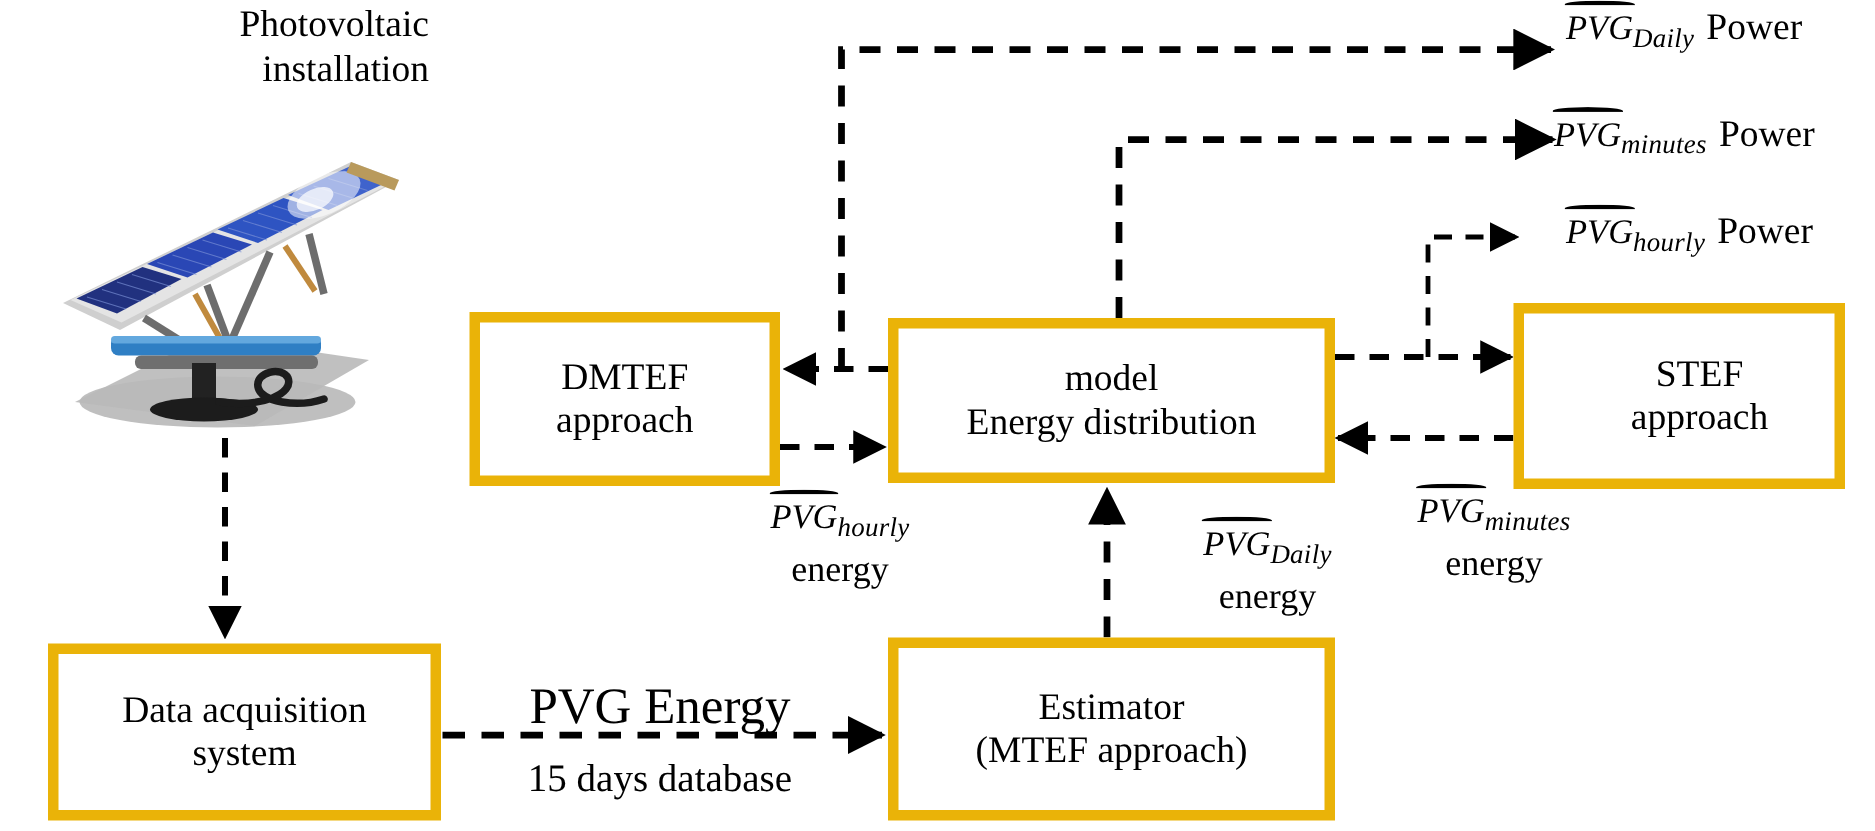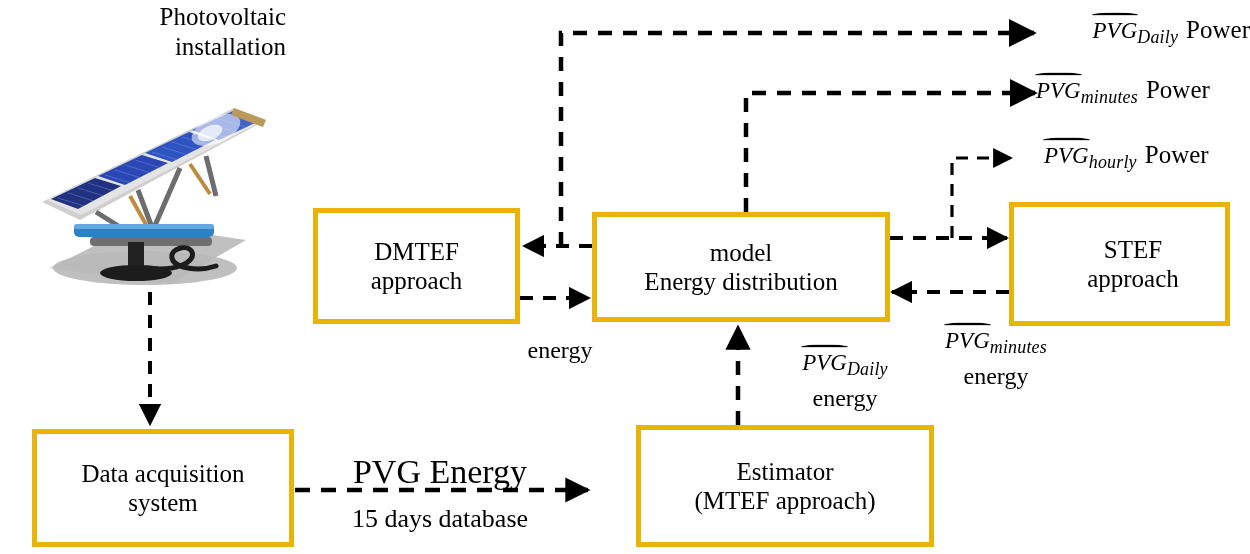--- a/index.html
+++ b/index.html
@@ -1,19 +1,19 @@
 <!DOCTYPE html>
 <html><head>
 <meta charset="utf-8">
 <style>
   html,body{margin:0;padding:0;background:#ffffff;}
   body{width:1250px;height:554px;position:relative;overflow:hidden;
        font-family:"Liberation Serif","DejaVu Serif",serif;color:#000;}
   #stage{position:absolute;left:0;top:0;width:1250px;height:554px;}
-  .box{position:absolute;box-sizing:border-box;border:5px solid #eab308;background:#fff;
+  .box{position:absolute;box-sizing:border-box;border:7px solid #eab308;background:#fff;
        display:flex;align-items:center;justify-content:center;text-align:center;
        font-size:25px;line-height:1.18;z-index:5;}
   .box span{display:block;}
   .caption{position:absolute;text-align:right;font-size:25px;line-height:1.2;z-index:6;}
   .edgelabel{position:absolute;text-align:center;line-height:1.15;z-index:6;}
   .mathlabel{font-style:italic;font-size:23px;white-space:nowrap;}
   .hat{position:relative;display:inline-block;font-style:italic;}
   .hat::before{content:"";position:absolute;left:-1px;right:-1px;top:-0.22em;height:0;
                border-top:2px solid #000;border-radius:60% 60% 0 0/100% 100% 0 0;
                transform:scaleY(1.6);}
@@ -145,46 +145,49 @@
     </div>
   </div>
 
   <div class="box" style="left:32px;top:429px;width:262px;height:118px;">
     <div>
       <span>Data acquisition</span>
       <span>system</span>
     </div>
   </div>
 
-  <div class="box" style="left:592px;top:425px;width:298px;height:122px;margin-left:44px;">
+  <div class="box" style="left:592px;top:425px;width:298px;height:122px;">
     <div>
       <span>Estimator</span>
       <span>(MTEF approach)</span>
     </div>
   </div>
 
-  <div class="edgelabel" style="left:1044px;top:16px;width:206px;text-align:right;">
+  <div class="edgelabel" style="left:1044px;top:5px;width:206px;text-align:left;">
     <span class="mathlabel">
       <span class="hat">PVG</span><span class="sub">Daily</span><span class="up" style="margin-left:8px;font-size:25px;">Power</span>
     </span>
   </div>
 
   <div class="edgelabel" style="left:1036px;top:76px;width:214px;text-align:left;">
     <span class="mathlabel">
       <span class="hat">PVG</span><span class="sub">minutes</span><span class="up" style="margin-left:8px;font-size:25px;">Power</span>
     </span>
   </div>
 
   <div class="edgelabel" style="left:1044px;top:141px;width:238px;text-align:left;">
     <span class="mathlabel">
       <span class="hat">PVG</span><span class="sub">hourly</span><span class="up" style="margin-left:8px;font-size:25px;">Power</span>
     </span>
   </div>
 
   <div class="edgelabel" style="left:470px;top:332px;width:180px;">
+    <div class="mathlabel" style="display:block;">
+      <span class="hat">PVG</span><span class="sub">hourly</span>
+    </div>
     <div class="plain" style="font-size:24px;margin-top:5px;">energy</div>
   </div>
 
   <div class="edgelabel" style="left:757px;top:350px;width:176px;">
     <div class="mathlabel" style="display:block;">
       <span class="hat">PVG</span><span class="sub">Daily</span>
     </div>
     <div class="plain" style="font-size:24px;margin-top:5px;">energy</div>
   </div>
 

